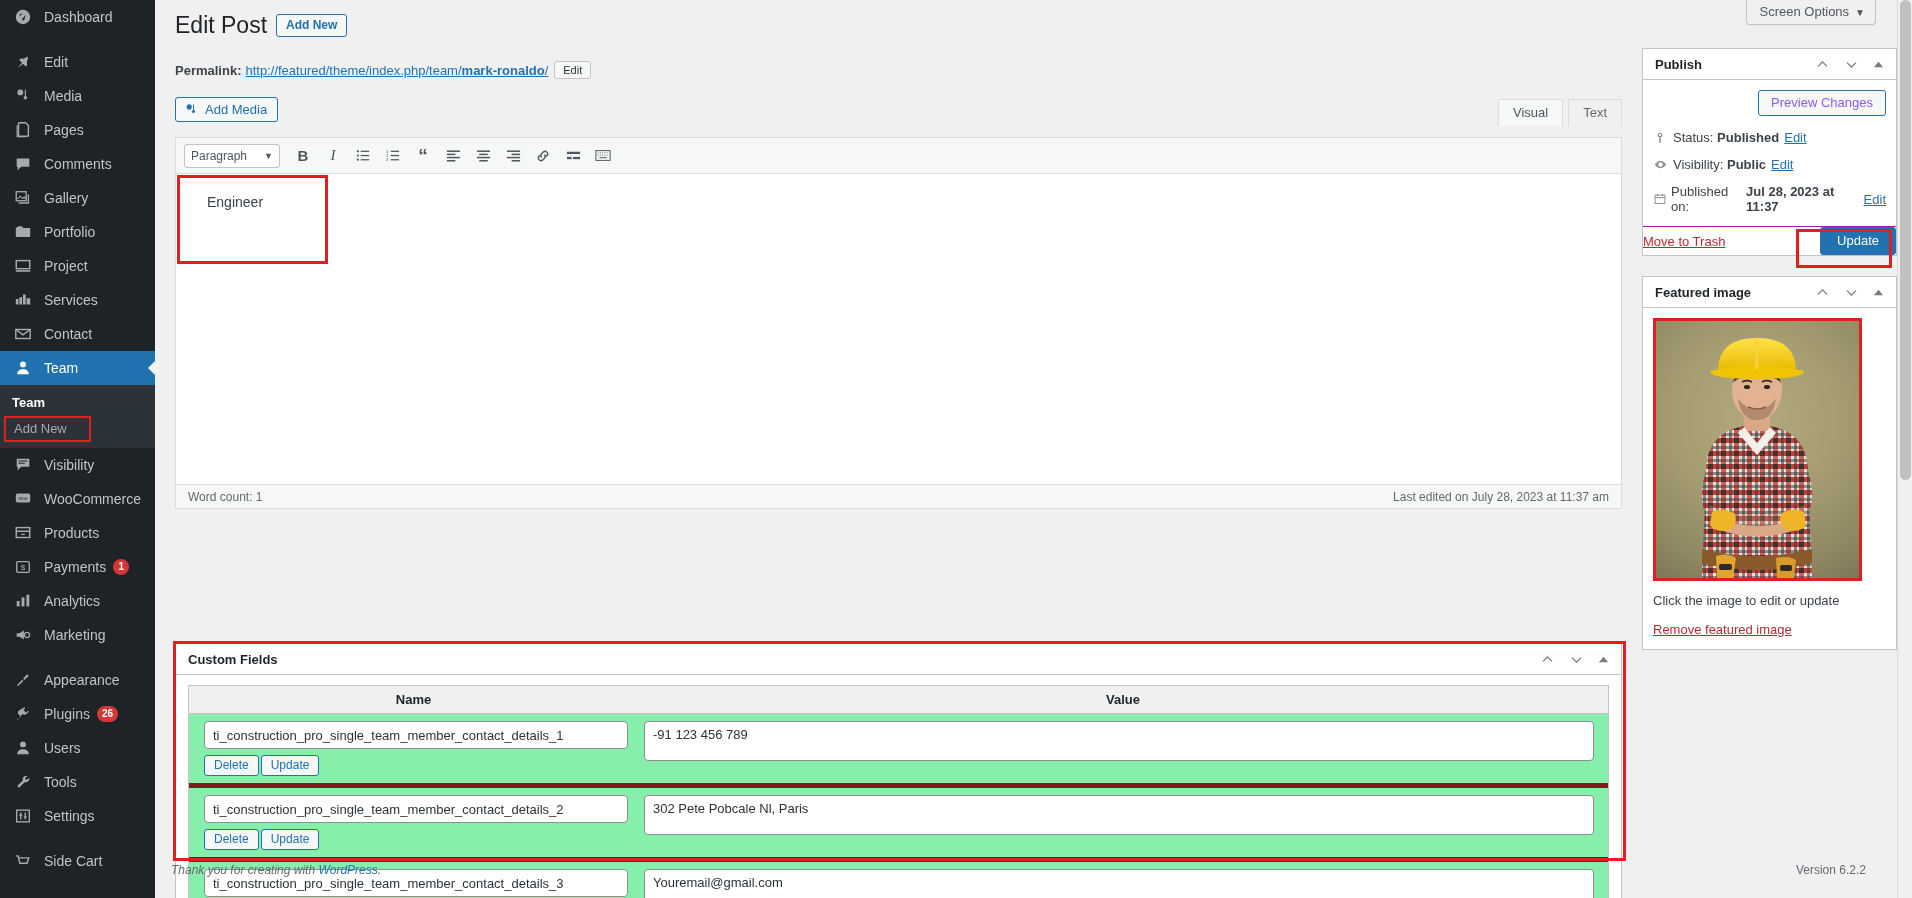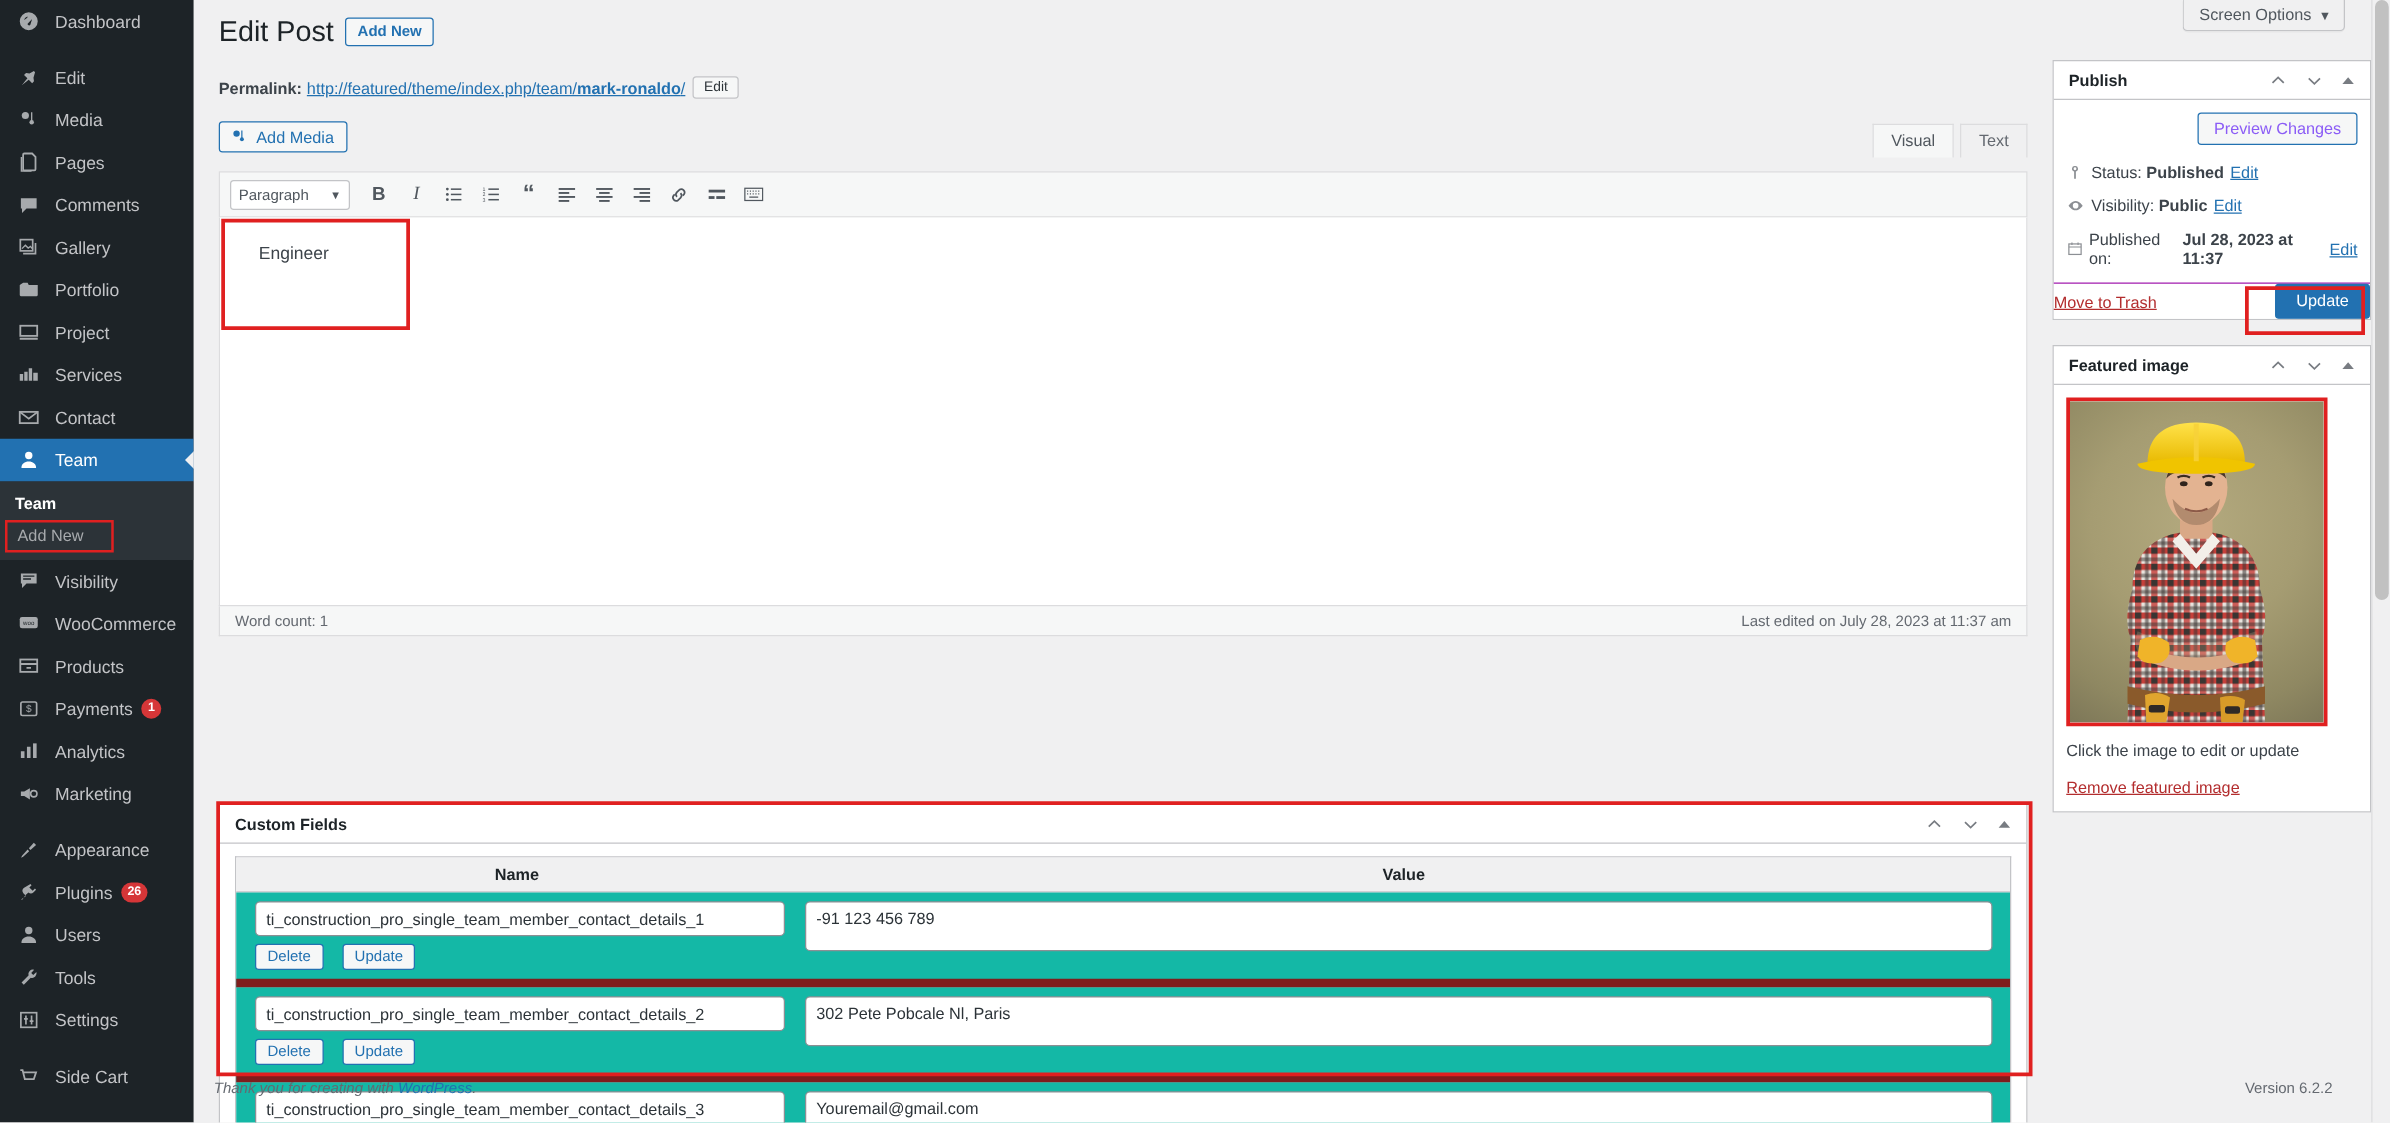--- a/index.html
+++ b/index.html
@@ -311,21 +311,21 @@
   }
   .cf-head {
     display: flex;
     background: #f0f0f1;
     border-bottom: 1px solid #c3c4c7;
     height: 28px;
     align-items: center;
   }
   .cf-head .col-name { width: 449px; text-align: center; font-weight: 700; font-size: 13px; color: #1d2327; }
   .cf-head .col-value { flex: 1; text-align: center; font-weight: 700; font-size: 13px; color: #1d2327; }
-  .cf-row { display: flex; background: #14b8a6; padding: 7px 0 7px 0; border-bottom: 7px solid #7f1d1d;}
+  .cf-row { display: flex; background: #86efac; padding: 7px 0 7px 0; border-bottom: 5px solid #7f1d1d;}
   .cf-row .cell-name { width: 449px; padding: 0 10px 0 15px; }
   .cf-row .cell-value { flex: 1; padding: 0 14px 0 6px; }
   .cf-input {
     width: 100%;
     height: 28px;
     border: 1px solid #8c8f94;
     border-radius: 4px;
     padding: 0 8px;
     font-size: 13px;
     color: #2c3338;
@@ -340,21 +340,21 @@
     border-radius: 4px;
     padding: 5px 8px;
     font-size: 13px;
     color: #2c3338;
     background: #fff;
     font-family: "Liberation Sans", sans-serif;
     resize: none;
     outline: none;
     line-height: 16px;
   }
-  .cf-actions { margin-top: 6px; display: flex; gap: 15px; }
+  .cf-actions { margin-top: 6px; display: flex; gap: 2px; }
   .cf-actions .btn {
     background: #f6f7f7;
     border: 1px solid #2271b1;
     color: #2271b1;
     border-radius: 3px;
     font-size: 12px;
     padding: 2px 9px 3px;
     cursor: pointer;
   }
 

